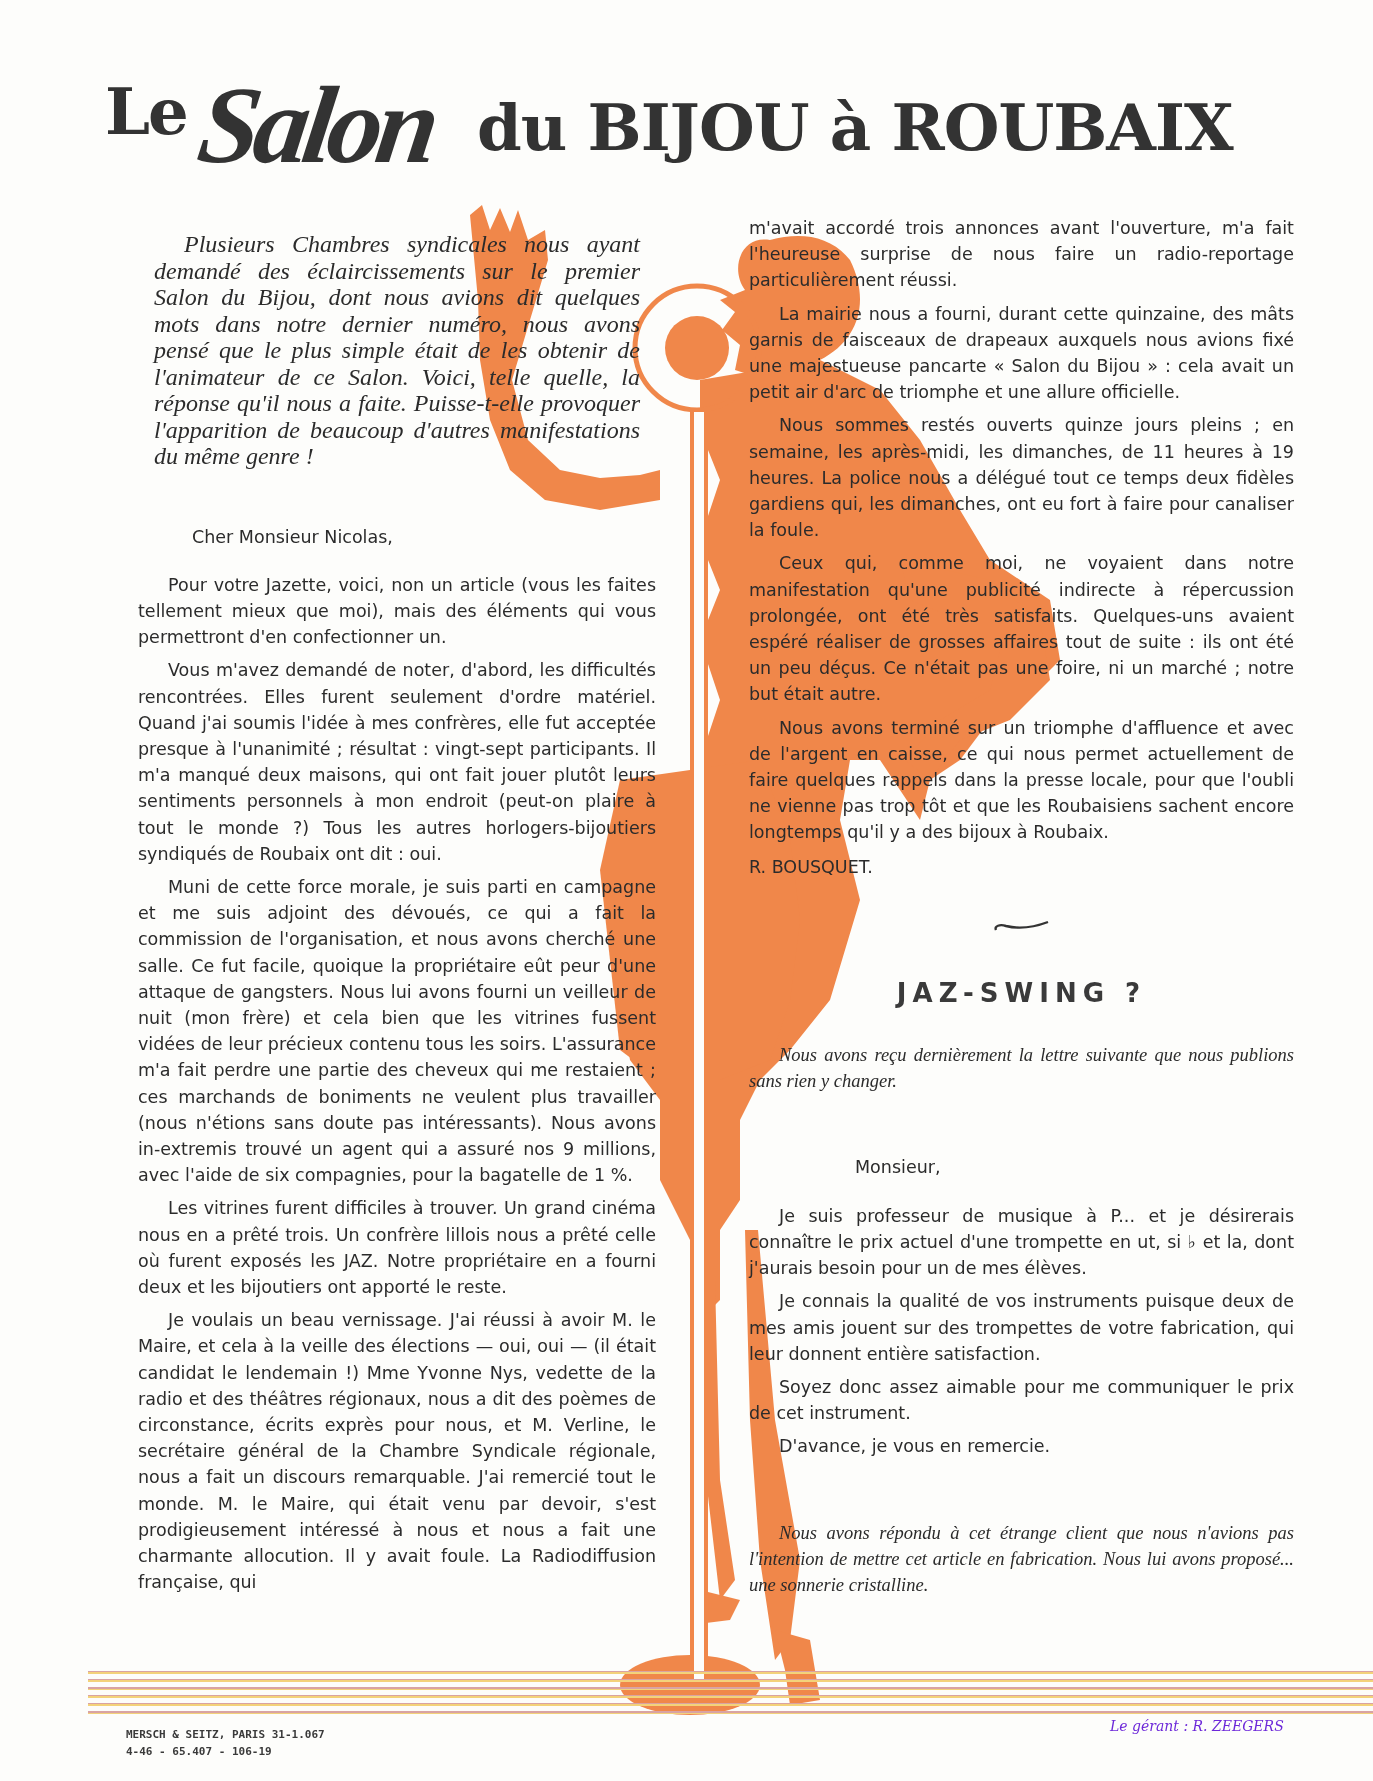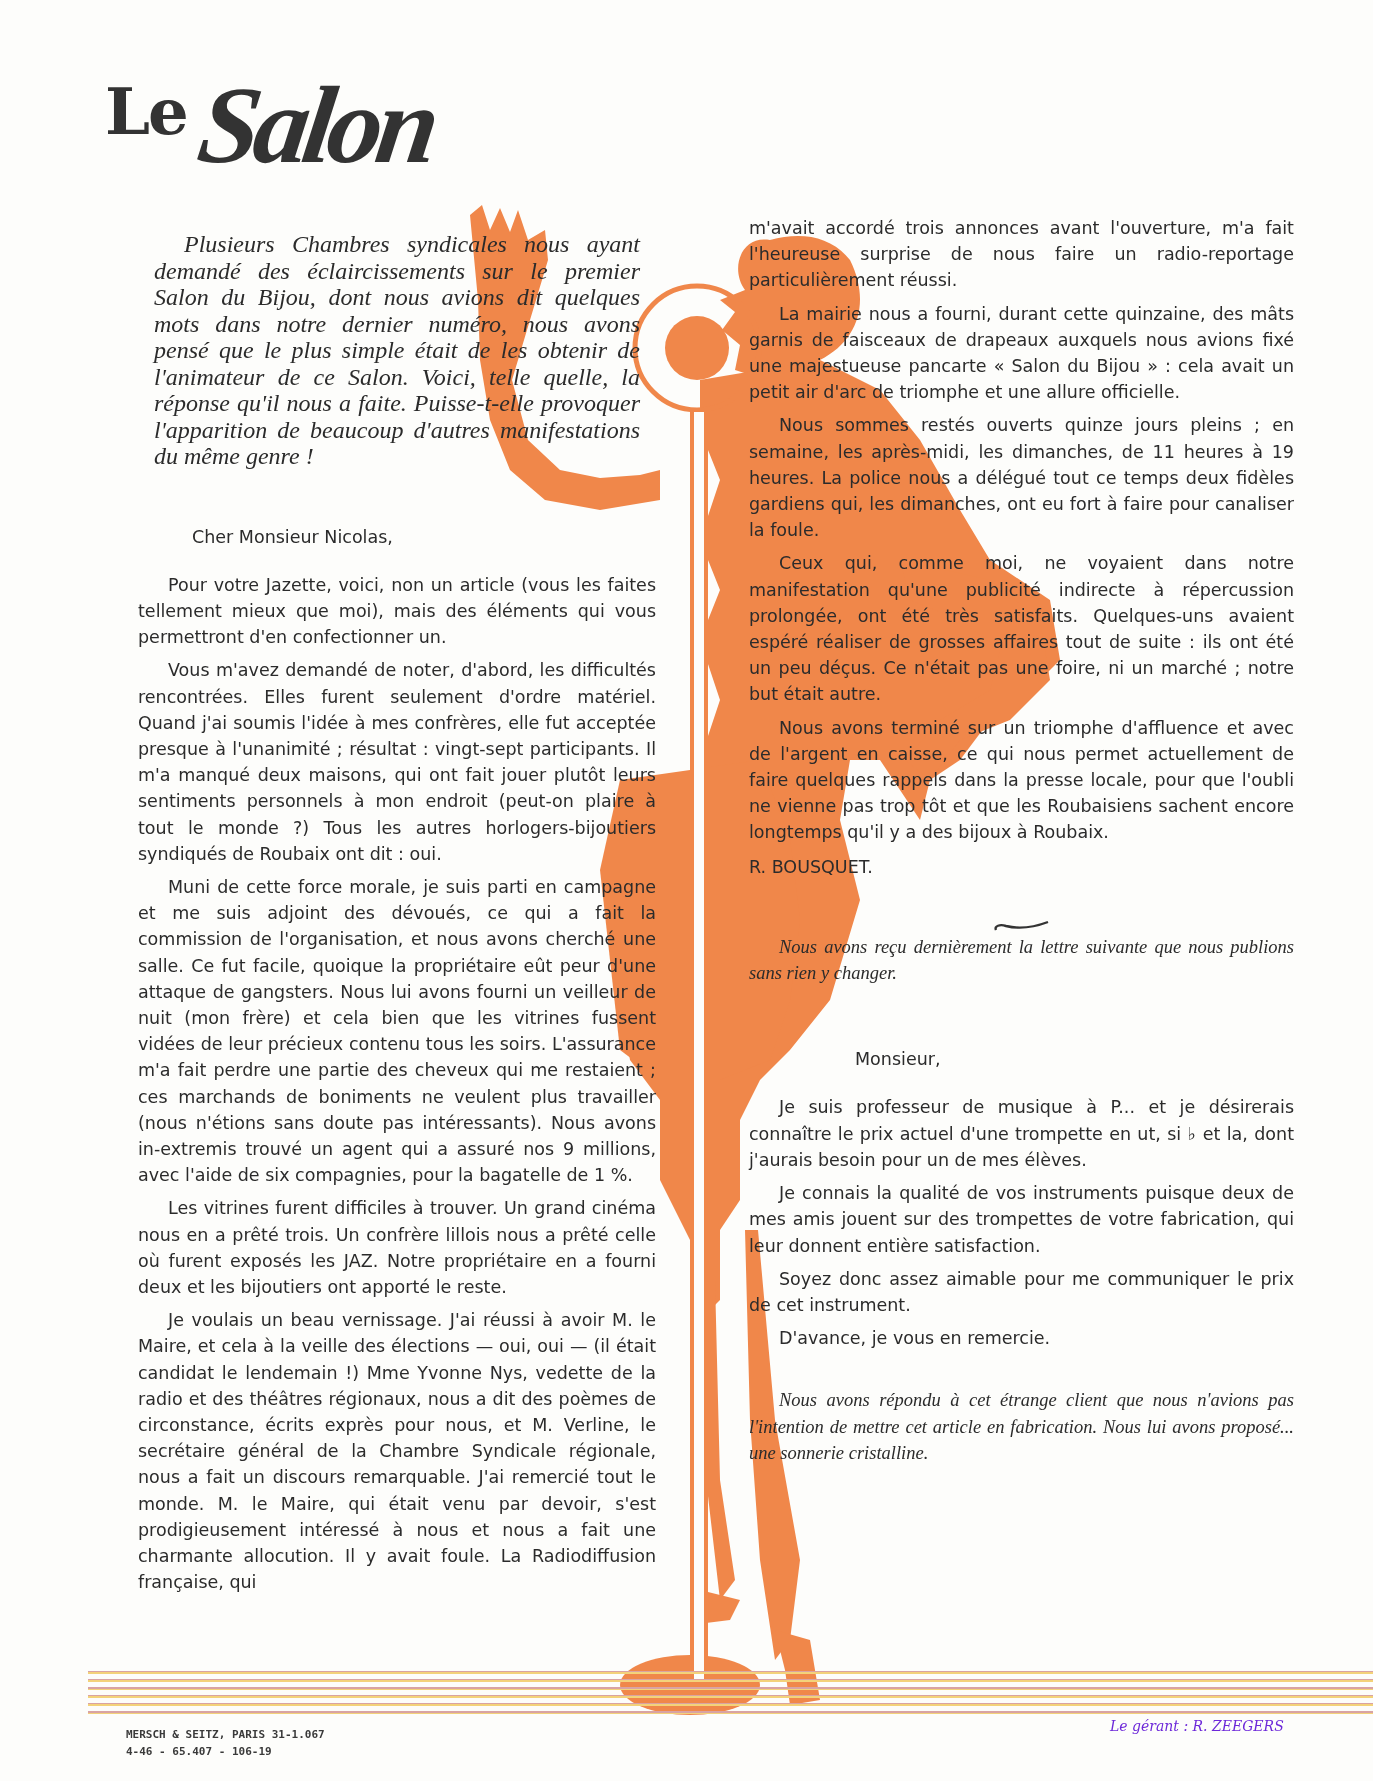--- a/index.html
+++ b/index.html
@@ -55,20 +55,21 @@
     <line x1="692" y1="410" x2="692" y2="1680" stroke-width="4"></line>
     <line x1="706" y1="410" x2="706" y2="1680" stroke-width="4"></line>
   </g>
   <circle cx="697" cy="348" r="32" fill="#f0874a"></circle>
   <rect x="694" y="412" width="10" height="1268" fill="#fdfdfb"></rect>
 </svg>
 
 <div class="title">
   <span class="le">Le</span>
   <span class="salon">Salon</span>
+  <span class="rest">du BIJOU à ROUBAIX</span>
 </div>
 
 <div class="col col-left">
   <p class="intro">Plusieurs Chambres syndicales nous ayant demandé des éclaircissements sur le premier Salon du Bijou, dont nous avions dit quelques mots dans notre dernier numéro, nous avons pensé que le plus simple était de les obtenir de l'animateur de ce Salon. Voici, telle quelle, la réponse qu'il nous a faite. Puisse-t-elle provoquer l'apparition de beaucoup d'autres manifestations du même genre !</p>
   <p class="salutation">Cher Monsieur Nicolas,</p>
   <p>Pour votre Jazette, voici, non un article (vous les faites tellement mieux que moi), mais des éléments qui vous permettront d'en confectionner un.</p>
   <p>Vous m'avez demandé de noter, d'abord, les difficultés rencontrées. Elles furent seulement d'ordre matériel. Quand j'ai soumis l'idée à mes confrères, elle fut acceptée presque à l'unanimité ; résultat : vingt-sept participants. Il m'a manqué deux maisons, qui ont fait jouer plutôt leurs sentiments personnels à mon endroit (peut-on plaire à tout le monde ?) Tous les autres horlogers-bijoutiers syndiqués de Roubaix ont dit : oui.</p>
   <p>Muni de cette force morale, je suis parti en campagne et me suis adjoint des dévoués, ce qui a fait la commission de l'organisation, et nous avons cherché une salle. Ce fut facile, quoique la propriétaire eût peur d'une attaque de gangsters. Nous lui avons fourni un veilleur de nuit (mon frère) et cela bien que les vitrines fussent vidées de leur précieux contenu tous les soirs. L'assurance m'a fait perdre une partie des cheveux qui me restaient ; ces marchands de boniments ne veulent plus travailler (nous n'étions sans doute pas intéressants). Nous avons in-extremis trouvé un agent qui a assuré nos 9 millions, avec l'aide de six compagnies, pour la bagatelle de 1 %.</p>
   <p>Les vitrines furent difficiles à trouver. Un grand cinéma nous en a prêté trois. Un confrère lillois nous a prêté celle où furent exposés les JAZ. Notre propriétaire en a fourni deux et les bijoutiers ont apporté le reste.</p>
   <p>Je voulais un beau vernissage. J'ai réussi à avoir M. le Maire, et cela à la veille des élections — oui, oui — (il était candidat le lendemain !) Mme Yvonne Nys, vedette de la radio et des théâtres régionaux, nous a dit des poèmes de circonstance, écrits exprès pour nous, et M. Verline, le secrétaire général de la Chambre Syndicale régionale, nous a fait un discours remarquable. J'ai remercié tout le monde. M. le Maire, qui était venu par devoir, s'est prodigieusement intéressé à nous et nous a fait une charmante allocution. Il y avait foule. La Radiodiffusion française, qui</p>
@@ -79,27 +80,28 @@
   <p>La mairie nous a fourni, durant cette quinzaine, des mâts garnis de faisceaux de drapeaux auxquels nous avions fixé une majestueuse pancarte « Salon du Bijou » : cela avait un petit air d'arc de triomphe et une allure officielle.</p>
   <p>Nous sommes restés ouverts quinze jours pleins ; en semaine, les après-midi, les dimanches, de 11 heures à 19 heures. La police nous a délégué tout ce temps deux fidèles gardiens qui, les dimanches, ont eu fort à faire pour canaliser la foule.</p>
   <p>Ceux qui, comme moi, ne voyaient dans notre manifestation qu'une publicité indirecte à répercussion prolongée, ont été très satisfaits. Quelques-uns avaient espéré réaliser de grosses affaires tout de suite : ils ont été un peu déçus. Ce n'était pas une foire, ni un marché ; notre but était autre.</p>
   <p>Nous avons terminé sur un triomphe d'affluence et avec de l'argent en caisse, ce qui nous permet actuellement de faire quelques rappels dans la presse locale, pour que l'oubli ne vienne pas trop tôt et que les Roubaisiens sachent encore longtemps qu'il y a des bijoux à Roubaix.</p>
   <p class="signature">R. BOUSQUET.</p>
 
   <svg class="swash" viewBox="0 0 60 14" width="60" height="14">
     <path d="M4 10 C2 6 8 4 14 6 C26 9 40 8 56 2" stroke="#333" stroke-width="2.4" fill="none"></path>
   </svg>
 
+  <div class="section-title">JAZ-SWING ?</div>
   <p class="italic">Nous avons reçu dernièrement la lettre suivante que nous publions sans rien y changer.</p>
   <p class="monsieur">Monsieur,</p>
   <p>Je suis professeur de musique à P... et je désirerais connaître le prix actuel d'une trompette en ut, si ♭ et la, dont j'aurais besoin pour un de mes élèves.</p>
   <p>Je connais la qualité de vos instruments puisque deux de mes amis jouent sur des trompettes de votre fabrication, qui leur donnent entière satisfaction.</p>
   <p>Soyez donc assez aimable pour me communiquer le prix de cet instrument.</p>
   <p>D'avance, je vous en remercie.</p>
-  <p class="italic" style="margin-top:36px">Nous avons répondu à cet étrange client que nous n'avions pas l'intention de mettre cet article en fabrication. Nous lui avons proposé... une sonnerie cristalline.</p>
+  <p class="italic" style="margin-top:60px">Nous avons répondu à cet étrange client que nous n'avions pas l'intention de mettre cet article en fabrication. Nous lui avons proposé... une sonnerie cristalline.</p>
 </div>
 
 <div class="stripes">
   <div class="stripe"></div>
   <div class="stripe"></div>
   <div class="stripe"></div>
   <div class="stripe"></div>
   <div class="stripe"></div>
   <div class="stripe"></div>
 </div>

